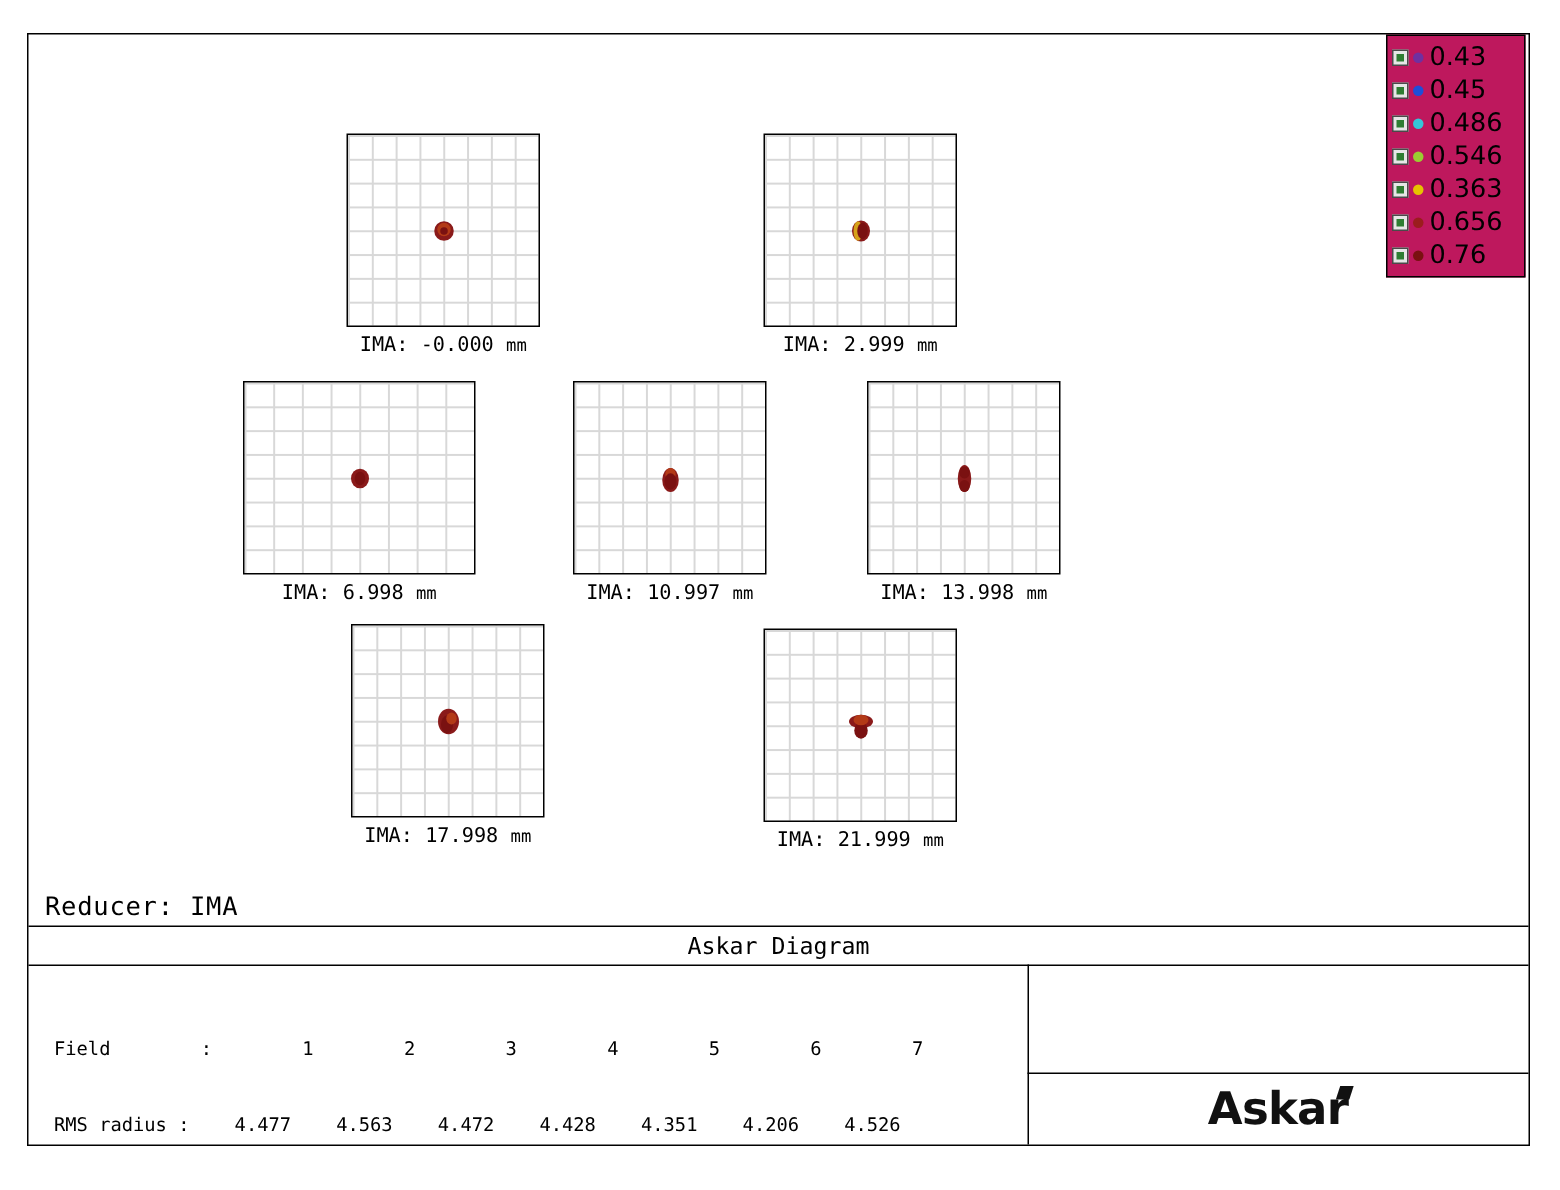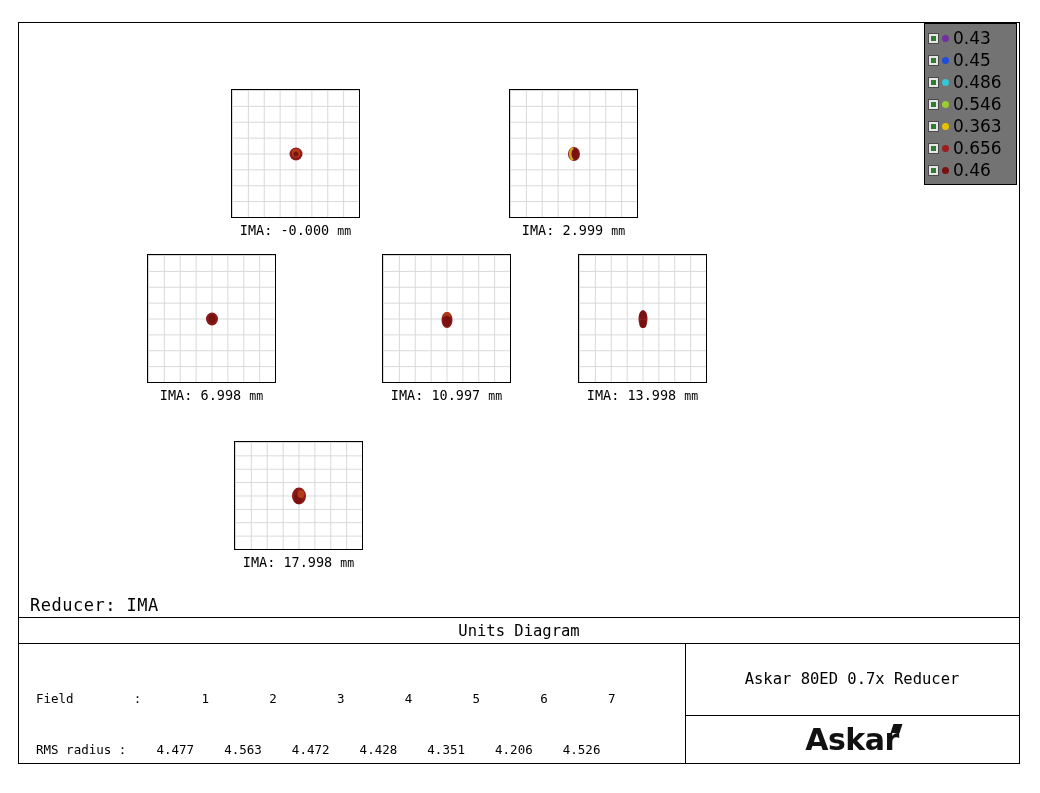--- a/index.html
+++ b/index.html
@@ -82,21 +82,21 @@
     transform: rotate(-90deg);
     color: #000;
   }
   
   .legend {
     position: absolute;
     right: 23px;
     top: 23px;
     width: 93px;
     border: 1px solid #000;
-    background: #737373;
+    background: #be185d;
     box-sizing: border-box;
     padding: 3px 2px 3px 3px;
   }
   .legend-row {
     display: flex;
     align-items: center;
     height: 22px;
     font-family: "DejaVu Sans", sans-serif;
     font-size: 17px;
     color: #000;
@@ -230,21 +230,21 @@
   <div class="panel" style="left:509px; top:89px; width:129px; height:129px;">
     <div class="box"></div>
     <div class="spot">
       <div class="blob" style="left:0px; top:0px; width:12px; height:14px; background:#8a1a1a;"></div>
       <div class="blob" style="left:-2px; top:0px; width:6px; height:13px; background:#d6a21a;"></div>
       <div class="blob" style="left:1px; top:0px; width:7px; height:11px; background:#7a1111;"></div>
     </div>
     <div class="caption"><span>IMA: 2.999</span> <span class="unit">mm</span></div>
   </div>
 
-  <div class="panel" style="left:147px; top:254px; width:129px; height:129px;">
+  <div class="panel" style="left:162px; top:254px; width:155px; height:129px;">
     <div class="box"></div>
     <div class="spot">
       <div class="blob" style="left:0px; top:0px; width:12px; height:13px; background:#8a1a1a;"></div>
       <div class="blob" style="left:0px; top:0px; width:7px; height:9px; background:#7a1111;"></div>
     </div>
     <div class="caption"><span>IMA: 6.998</span> <span class="unit">mm</span></div>
   </div>
 
   <div class="panel" style="left:371px; top:254px; width:129px; height:129px;margin-left:11px;">
     <div class="box"></div>
@@ -259,30 +259,39 @@
   <div class="panel" style="left:578px; top:254px; width:129px; height:129px;">
     <div class="box"></div>
     <div class="spot">
       <div class="blob" style="left:0px; top:0px; width:9px; height:18px; background:#8a1a1a;"></div>
       <div class="blob" style="left:0px; top:-4px; width:7px; height:8px; background:#7a1111;"></div>
       <div class="blob" style="left:0px; top:5px; width:7px; height:8px; background:#7a1111;"></div>
     </div>
     <div class="caption"><span>IMA: 13.998</span> <span class="unit">mm</span></div>
   </div>
 
-  <div class="panel" style="left:234px; top:441px; width:129px; height:109px;">
+  <div class="panel" style="left:234px; top:416px; width:129px; height:129px;">
     <div class="box"></div>
     <div class="spot">
       <div class="blob" style="left:0px; top:0px; width:14px; height:17px; background:#8a1a1a;"></div>
       <div class="blob" style="left:-1px; top:2px; width:8px; height:12px; background:#7a1111;"></div>
       <div class="blob" style="left:2px; top:-2px; width:7px; height:8px; background:#b33a17;"></div>
     </div>
     <div class="caption"><span>IMA: 17.998</span> <span class="unit">mm</span></div>
   </div>
 
+  <div class="panel" style="left:509px; top:419px; width:129px; height:129px;">
+    <div class="box"></div>
+    <div class="spot">
+      <div class="blob" style="left:0px; top:-3px; width:16px; height:9px; background:#8a1a1a;"></div>
+      <div class="blob" style="left:0px; top:3px; width:9px; height:11px; background:#7a1111;"></div>
+      <div class="blob" style="left:0px; top:-4px; width:10px; height:7px; background:#b33a17;"></div>
+    </div>
+    <div class="caption"><span>IMA: 21.999</span> <span class="unit">mm</span></div>
+  </div>
 
   <div class="legend">
     <div class="legend-row">
       <span class="legend-check"></span>
       <span class="legend-dot" style="background:#7030a0;"></span>
       <span class="legend-label">0.43</span>
     </div>
     <div class="legend-row">
       <span class="legend-check"></span>
       <span class="legend-dot" style="background:#1f4ed8;"></span>
@@ -304,36 +313,35 @@
       <span class="legend-label">0.363</span>
     </div>
     <div class="legend-row">
       <span class="legend-check"></span>
       <span class="legend-dot" style="background:#9b1d1d;"></span>
       <span class="legend-label">0.656</span>
     </div>
     <div class="legend-row">
       <span class="legend-check"></span>
       <span class="legend-dot" style="background:#7a1111;"></span>
-      <span class="legend-label">0.46</span>
+      <span class="legend-label">0.76</span>
     </div>
   </div>
 
   <div class="surface">Reducer: IMA</div>
 
   <div class="divider" style="top:617px;"></div>
-  <div class="title-bar">Units Diagram</div>
+  <div class="title-bar">Askar Diagram</div>
   <div class="divider" style="top:643px;"></div>
 
   <div class="info-block">
     <div>Field        :        1        2        3        4        5        6        7</div>
     <div>RMS radius :    4.477    4.563    4.472    4.428    4.351    4.206    4.526</div>
     
     
   </div>
 
   <div class="vsep"></div>
-  <div class="lens-name">Askar 80ED 0.7x Reducer</div>
   <div class="divider" style="left:685px; top:715px; width:334px;"></div>
   <div class="brand-cell">
     <span class="brand"><span>Askar</span><span class="tick"></span></span>
   </div>
 </div>
 
 </body></html>

